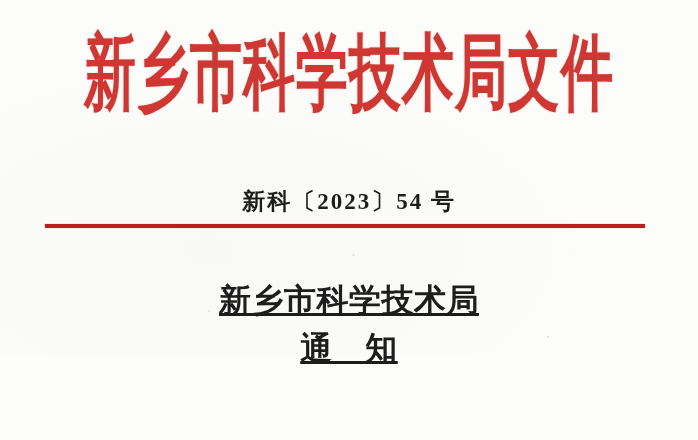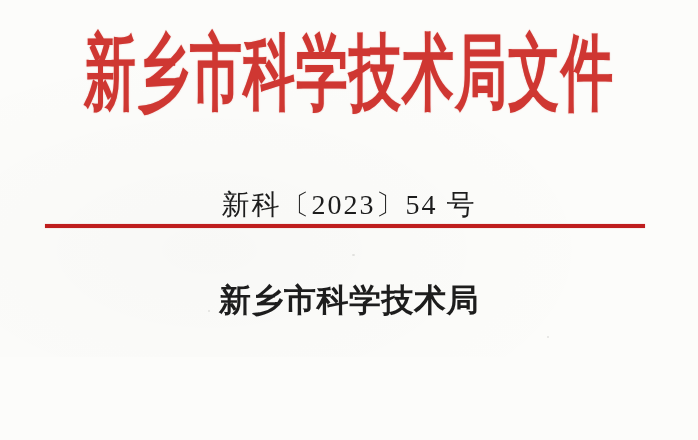--- a/index.html
+++ b/index.html
@@ -34,22 +34,22 @@
     transform:scaleY(1.6);
     transform-origin:center top;
     text-shadow:0 0 1px rgba(207,55,50,0.45);
     white-space:nowrap;
   }
   
   .doc-number{
     position:absolute;
     top:186px;left:0;right:0;
     text-align:center;
-    font-size:28px;
-    font-weight:400;
+    font-size:23px;
+    font-weight:700;
     letter-spacing:2px;
     color:var(--text-black);
     white-space:nowrap;
   }
   
   .red-rule{
     position:absolute;
     top:224px;left:45px;
     width:600px;height:4px;
     background:var(--rule-red);
@@ -59,21 +59,21 @@
   .black-title{
     position:absolute;
     top:276px;left:0;right:0;
     text-align:center;
     font-size:32px;
     font-weight:700;
     line-height:48px;
     color:var(--text-black);
     letter-spacing:0.5px;
   }
-  .black-title .line{white-space:nowrap;}
+  .black-title .line{white-space:nowrap;text-decoration:underline;}
   
   .speck{
     position:absolute;
     border-radius:50%;
     background:rgba(150,150,145,0.25);
   }
   .speck.s1{width:3px;height:2px;left:352px;top:254px;}
   .speck.s2{width:2px;height:2px;left:208px;top:310px;}
   .speck.s3{width:2px;height:2px;left:547px;top:336px;}
 </style>
@@ -83,19 +83,20 @@
 <div class="page">
 
   <div class="red-title">新乡市科学技术局文件</div>
 
   <div class="doc-number">新科〔2023〕54 号</div>
 
   <div class="red-rule"></div>
 
   <div class="black-title">
     <div class="line">新乡市科学技术局</div>
+    <div class="line">通　知</div>
   </div>
 
   <div class="speck s1"></div>
   <div class="speck s2"></div>
   <div class="speck s3"></div>
 
 </div>
 
 </body></html>

